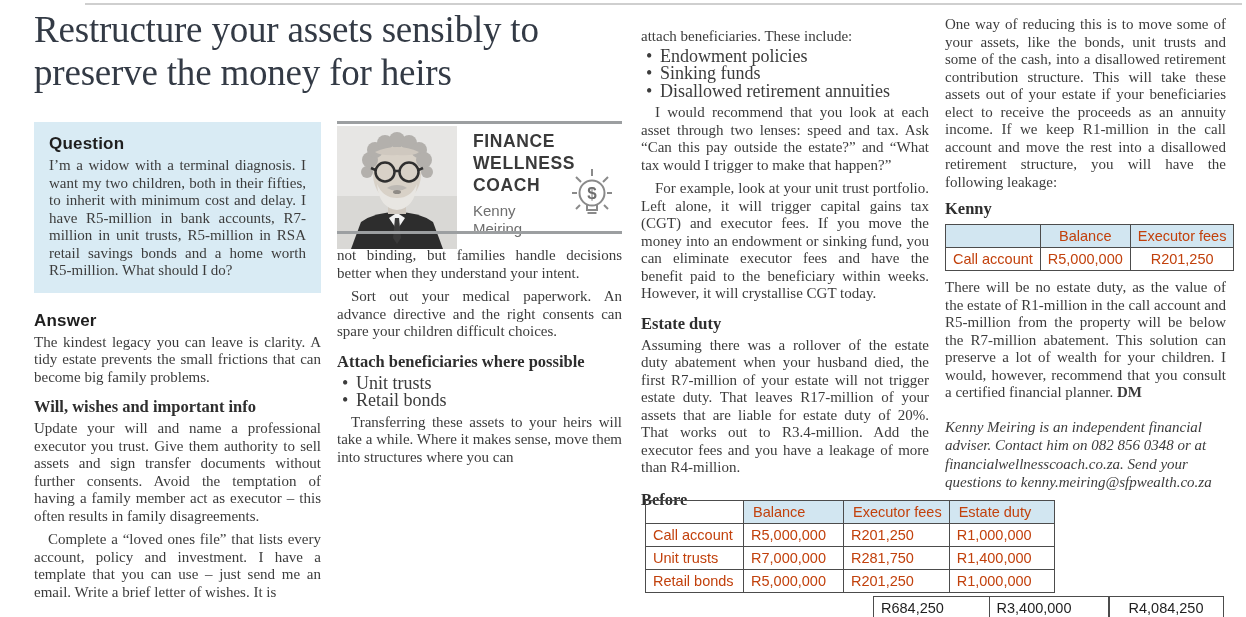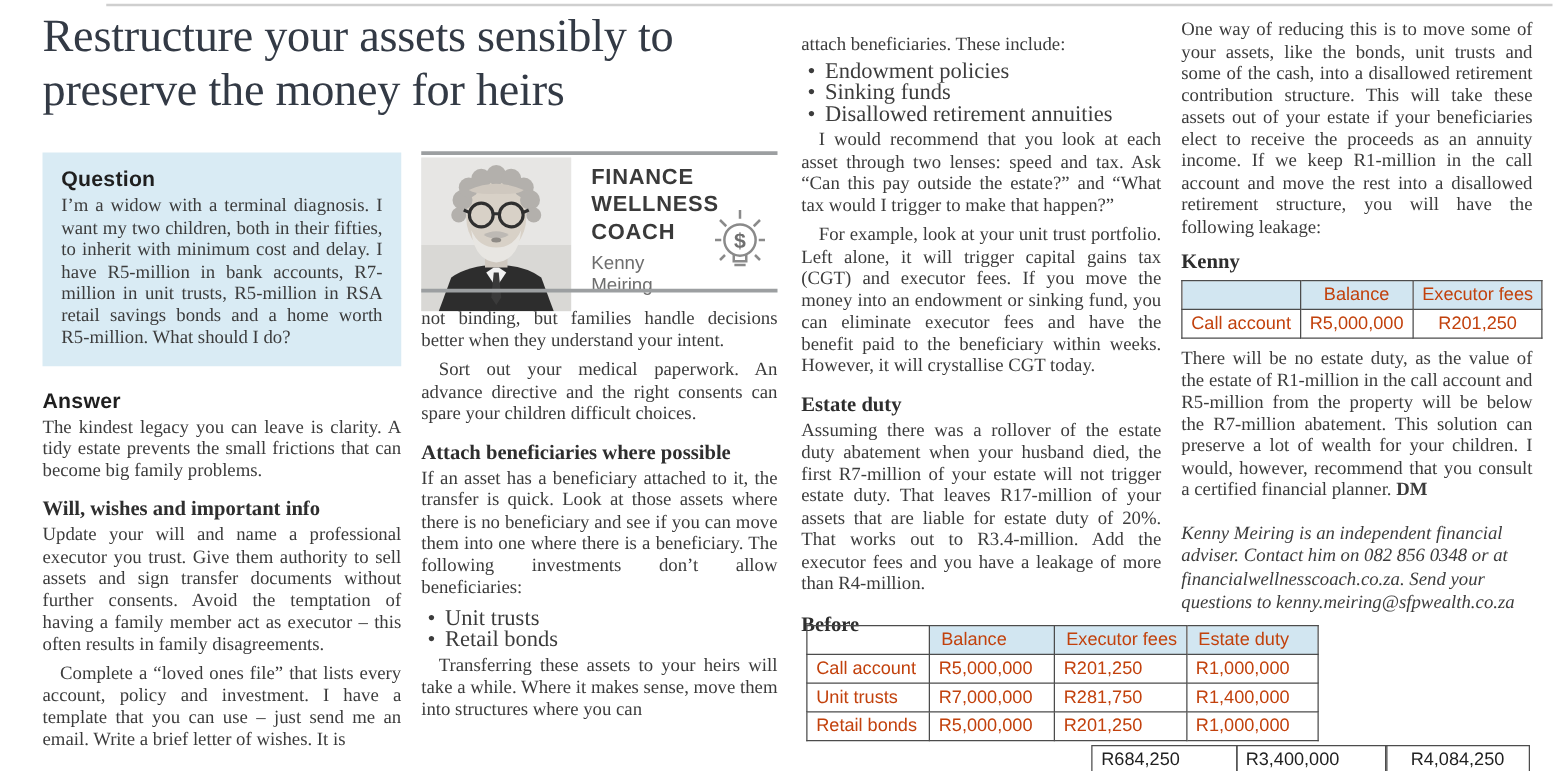--- a/index.html
+++ b/index.html
@@ -138,21 +138,20 @@
             <line x1="44" y1="44" x2="40" y2="40"></line>
           </g>
           <text x="28" y="34" text-anchor="middle" font-family="Liberation Sans, sans-serif" font-size="17" font-weight="bold" fill="#6f6f6f">$</text>
         </svg>
       </div>
       <div class="rule bottom"></div>
     </div>
     <p>not binding, but families handle decisions better when they understand your intent.</p>
     <p class="ind">Sort out your medical paperwork. An advance directive and the right consents can spare your children difficult choices.</p>
     <h3 class="serif-head">Attach beneficiaries where possible</h3>
-    <p>If an asset has a beneficiary attached to it, the transfer is quick. Look at those assets where there is no beneficiary and see if you can move them into one where there is a beneficiary. The following investments don’t allow beneficiaries:</p>
     <ul class="blist">
       <li><span class="bullet">•</span><span>Unit trusts</span></li>
       <li><span class="bullet">•</span><span>Retail bonds</span></li>
     </ul>
     <p class="ind">Transferring these assets to your heirs will take a while. Where it makes sense, move them into structures where you can</p>
   </div>
 
   <div class="col col3" style="padding-top:28px;">
     <p style="margin-bottom:2px;">attach beneficiaries. These include:</p>
     <ul class="blist">

